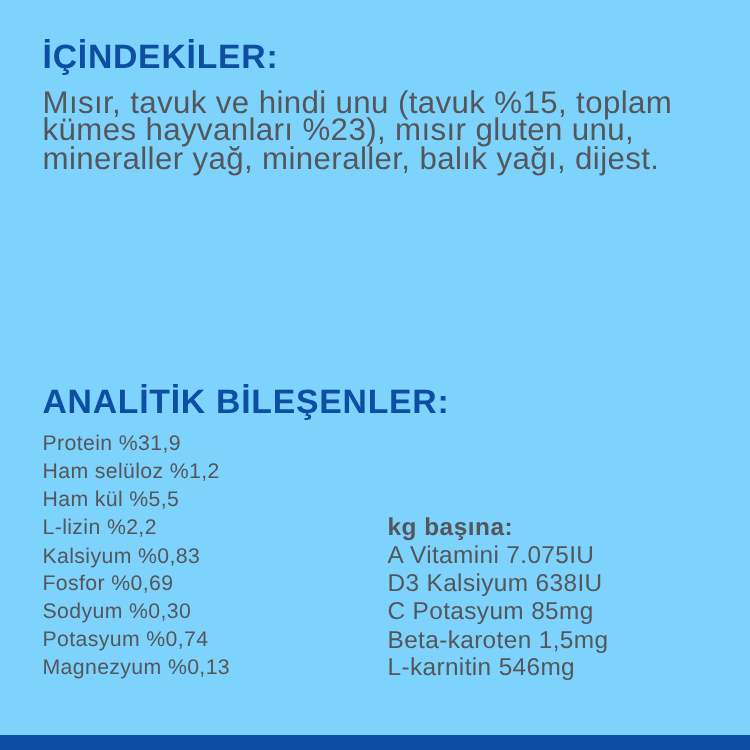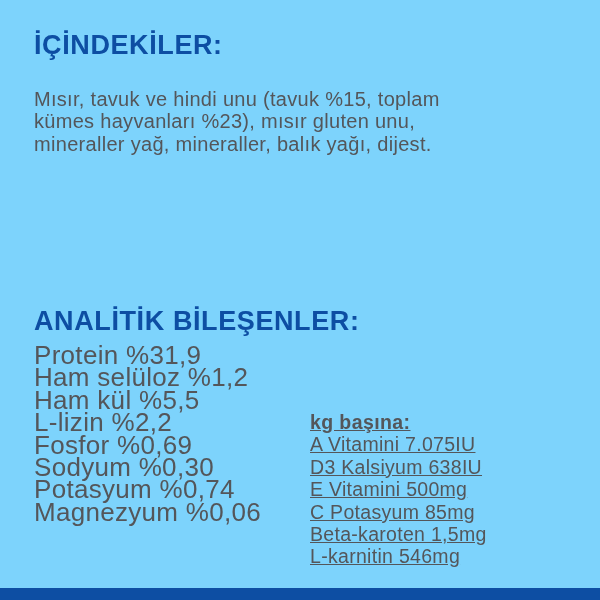--- a/index.html
+++ b/index.html
@@ -25,45 +25,44 @@
     letter-spacing: 0.6px;
     color: #0d4ea3;
     white-space: nowrap;
   }
   #ingredients-title { top: 30px; }
   #analytical-title  { top: 306px; }
 
   .ingredients-body {
     position: absolute;
     left: 34px;
-    top: 88px;
+    top: 71px;
     width: 540px;
-    font-size: 20px;
+    font-size: 25px;
     line-height: 22.3px;
     letter-spacing: 0.3px;
     color: #54565a;
   }
   .ingredients-body .line { white-space: nowrap; }
 
   .components-list {
     position: absolute;
     left: 34px;
     top: 344px;
-    font-size: 26px;
+    font-size: 17px;
     line-height: 22.4px;
     letter-spacing: 0.3px;
   }
   .per-kg-block {
     position: absolute;
     left: 310px;
     top: 411px;
     font-size: 19.5px;
     line-height: 22.4px;
     letter-spacing: 0.3px;
-    text-decoration: underline;
   }
   .per-kg-title {
     font-weight: bold;
     letter-spacing: 0.4px;
   }
   .row { white-space: nowrap; }
 
   .footer-bar {
     position: absolute;
     left: 0;
@@ -86,31 +85,31 @@
     <div class="line">mineraller yağ, mineraller, balık yağı, dijest.</div>
   </div>
 
   <h2 class="section-title" id="analytical-title">ANALİTİK BİLEŞENLER:</h2>
 
   <div class="components-list">
     <div class="row">Protein %31,9</div>
     <div class="row">Ham selüloz %1,2</div>
     <div class="row">Ham kül %5,5</div>
     <div class="row">L-lizin %2,2</div>
+    <div class="row">Kalsiyum %0,83</div>
     <div class="row">Fosfor %0,69</div>
     <div class="row">Sodyum %0,30</div>
     <div class="row">Potasyum %0,74</div>
-    <div class="row">Magnezyum %0,06</div>
+    <div class="row">Magnezyum %0,13</div>
   </div>
 
   <div class="per-kg-block">
     <div class="row per-kg-title">kg başına:</div>
     <div class="row">A Vitamini 7.075IU</div>
     <div class="row">D3 Kalsiyum 638IU</div>
-    <div class="row">E Vitamini 500mg</div>
     <div class="row">C Potasyum 85mg</div>
     <div class="row">Beta-karoten 1,5mg</div>
     <div class="row">L-karnitin 546mg</div>
   </div>
 
   <div class="footer-bar"></div>
 
 </div>
 
 </body></html>

